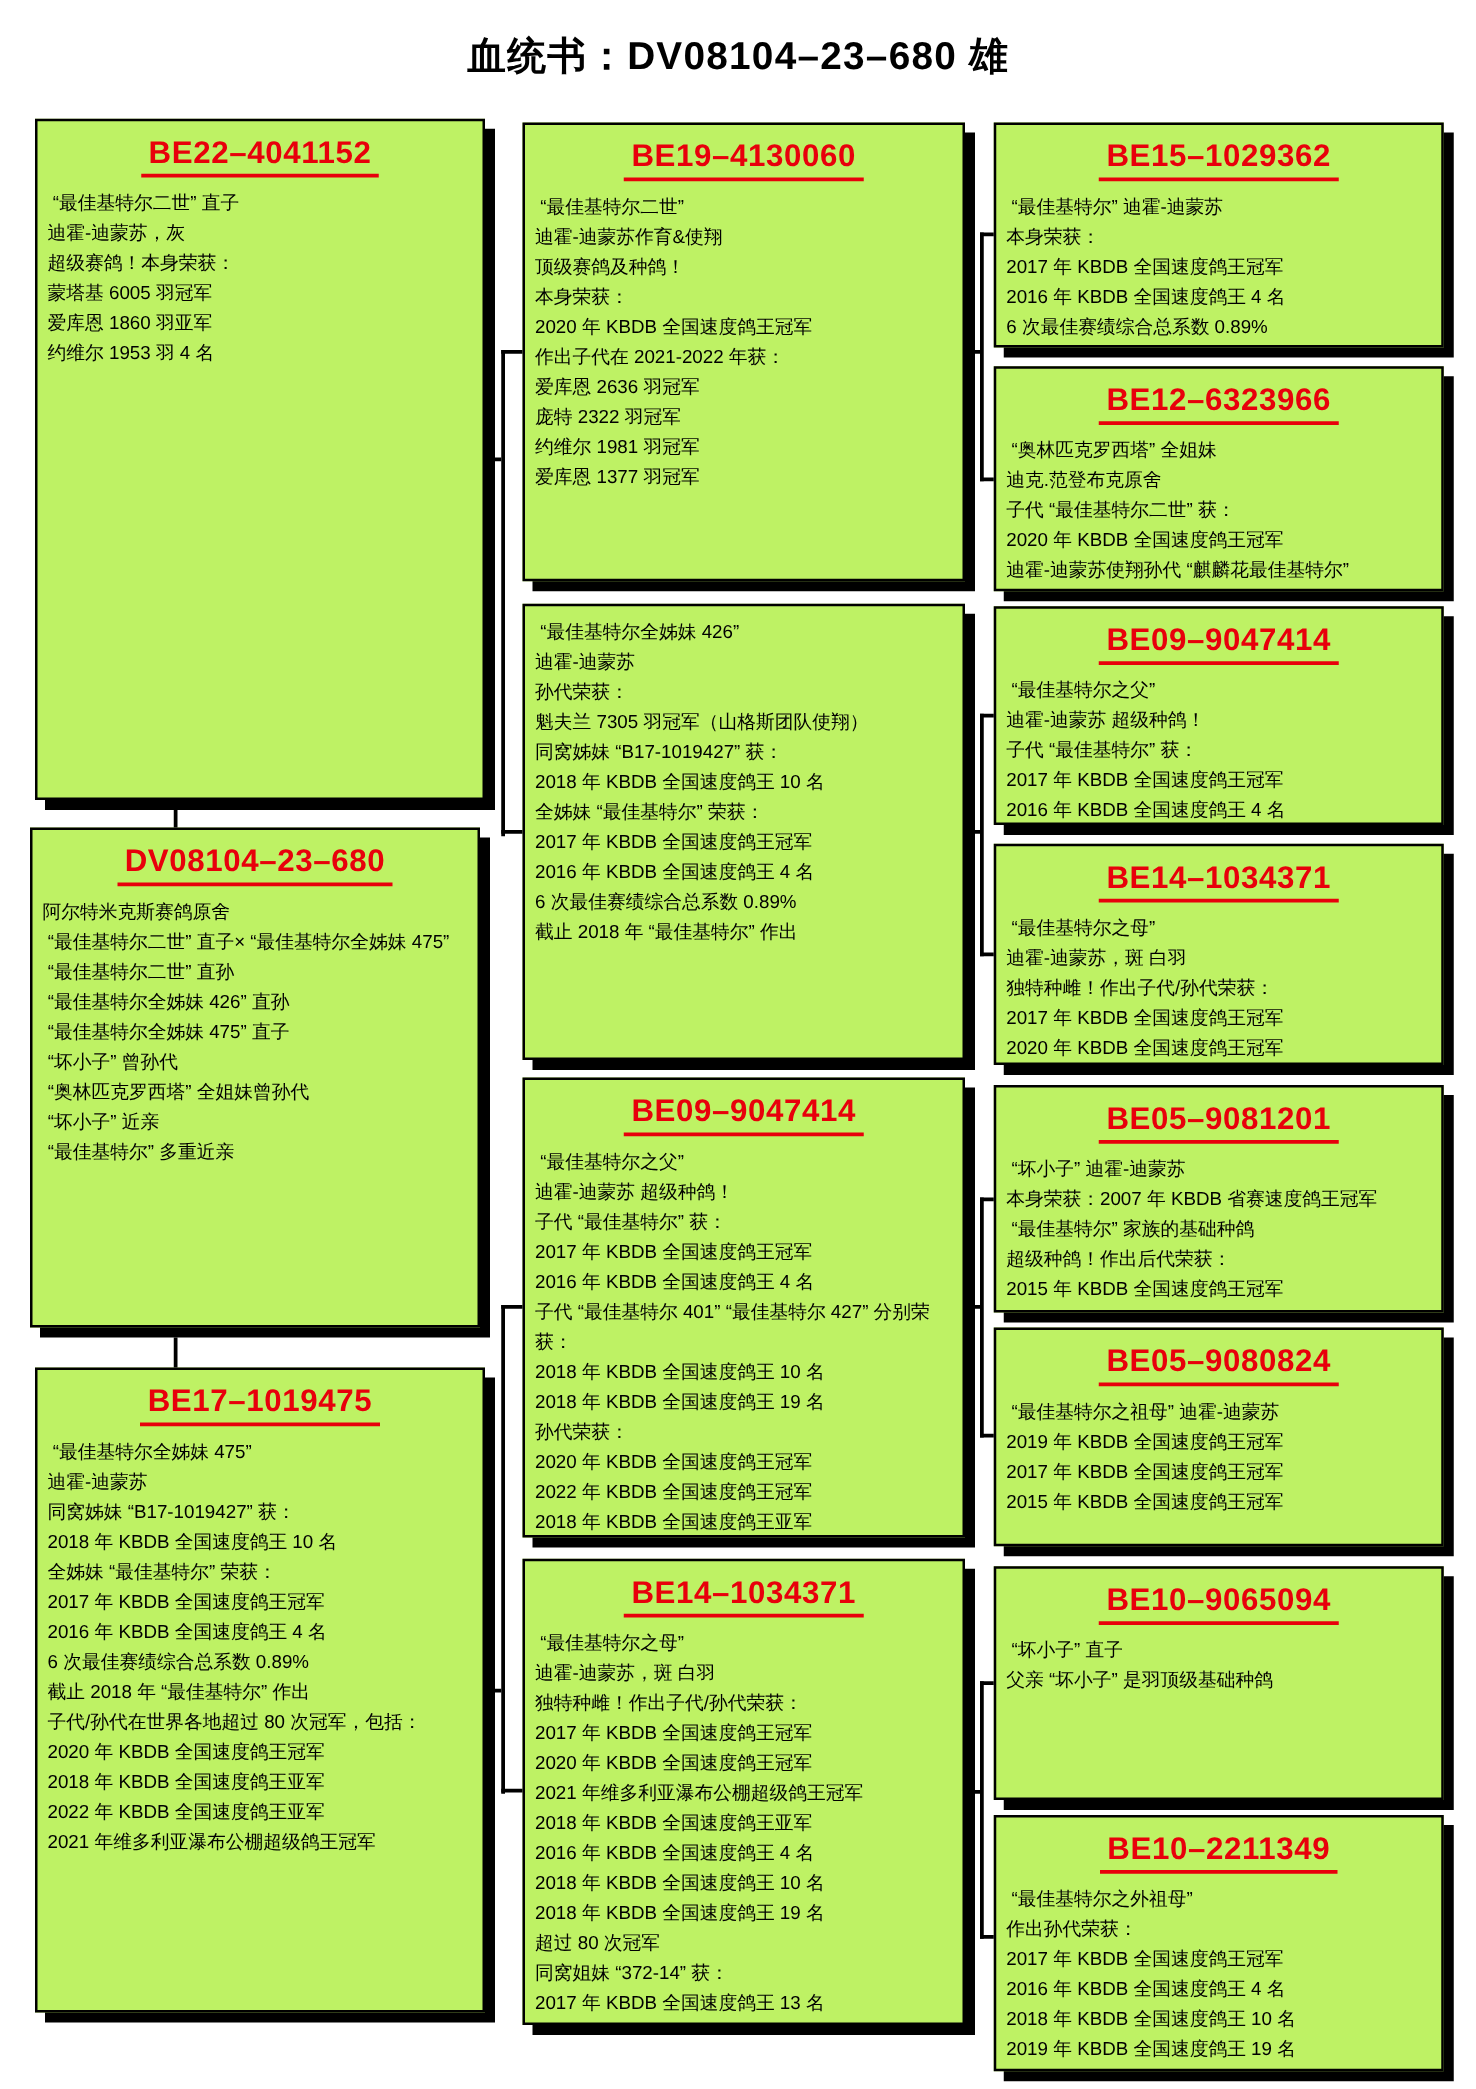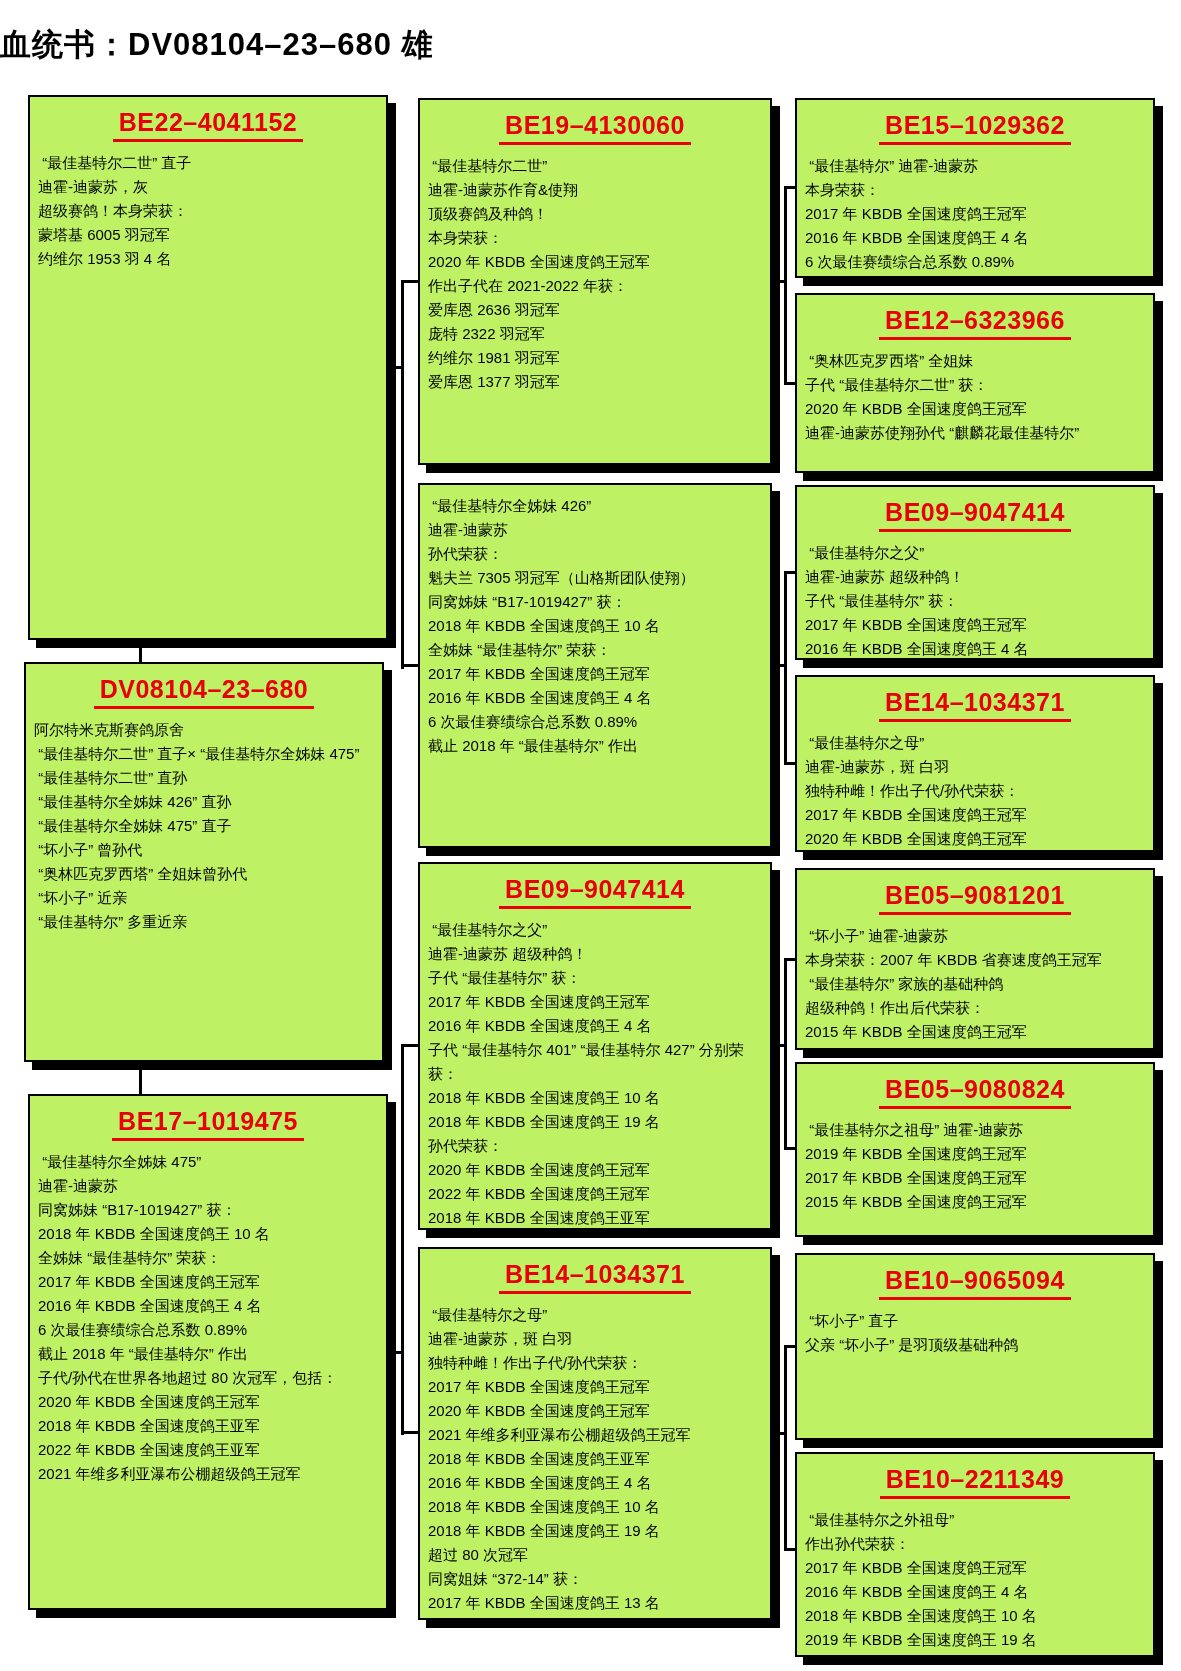--- a/index.html
+++ b/index.html
@@ -6,20 +6,21 @@
   body{
     width:1181px;height:1671px;
     position:relative;
     background:#ffffff;
     font-family:"Liberation Sans","DejaVu Sans",sans-serif;
     overflow:hidden;
   }
   .page-title{
     position:absolute;
     left:0; top:24px; width:1181px;
+    text-align:center;
     font-size:31px;
     font-weight:bold;
     color:#000;
     letter-spacing:1px;
   }
   .box{
     position:absolute;
     background:#bef264;
     border:2px solid #000;
     box-shadow:8px 8px 0 0 #000;
@@ -61,20 +62,21 @@
 
 <div class="page-title">血统书：DV08104–23–680 雄</div>
 
 <div class="box" style="left:28px;top:95px;width:360px;height:545px">
   <div class="box-title"><span>BE22–4041152</span></div>
   <div class="box-body">
       <div class="line"> “最佳基特尔二世” 直子</div>
       <div class="line">迪霍-迪蒙苏，灰</div>
       <div class="line">超级赛鸽！本身荣获：</div>
       <div class="line">蒙塔基 6005 羽冠军</div>
+      <div class="line">爱库恩 1860 羽亚军</div>
       <div class="line">约维尔 1953 羽 4 名</div>
     </div>
 </div>
 
 <div class="box" style="left:24px;top:662px;width:360px;height:400px">
   <div class="box-title"><span>DV08104–23–680</span></div>
   <div class="box-body">
       <div class="line">阿尔特米克斯赛鸽原舍</div>
       <div class="line"> “最佳基特尔二世” 直子× “最佳基特尔全姊妹 475”</div>
       <div class="line"> “最佳基特尔二世” 直孙</div>
@@ -184,20 +186,21 @@
       <div class="line">2017 年 KBDB 全国速度鸽王冠军</div>
       <div class="line">2016 年 KBDB 全国速度鸽王 4 名</div>
       <div class="line">6 次最佳赛绩综合总系数 0.89%</div>
     </div>
 </div>
 
 <div class="box" style="left:795px;top:293px;width:360px;height:180px">
   <div class="box-title"><span>BE12–6323966</span></div>
   <div class="box-body">
       <div class="line"> “奥林匹克罗西塔” 全姐妹</div>
+      <div class="line">迪克.范登布克原舍</div>
       <div class="line">子代 “最佳基特尔二世” 获：</div>
       <div class="line">2020 年 KBDB 全国速度鸽王冠军</div>
       <div class="line">迪霍-迪蒙苏使翔孙代 “麒麟花最佳基特尔”</div>
     </div>
 </div>
 
 <div class="box" style="left:795px;top:485px;width:360px;height:175px">
   <div class="box-title"><span>BE09–9047414</span></div>
   <div class="box-body">
       <div class="line"> “最佳基特尔之父”</div>

